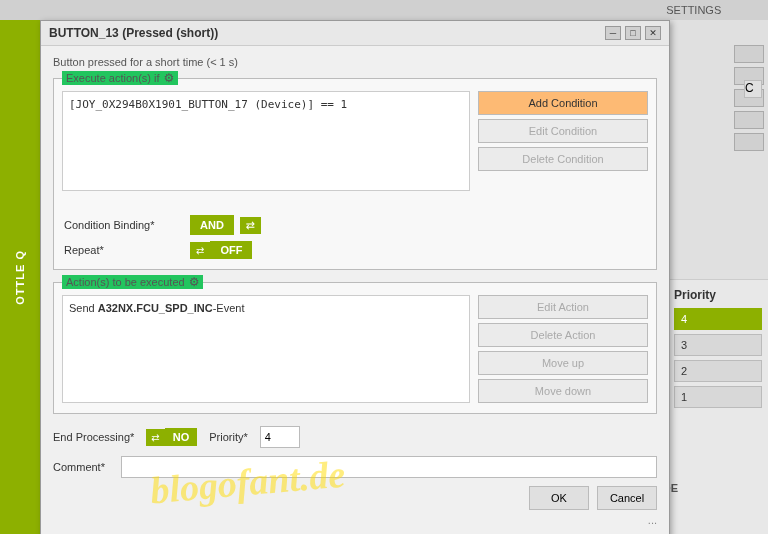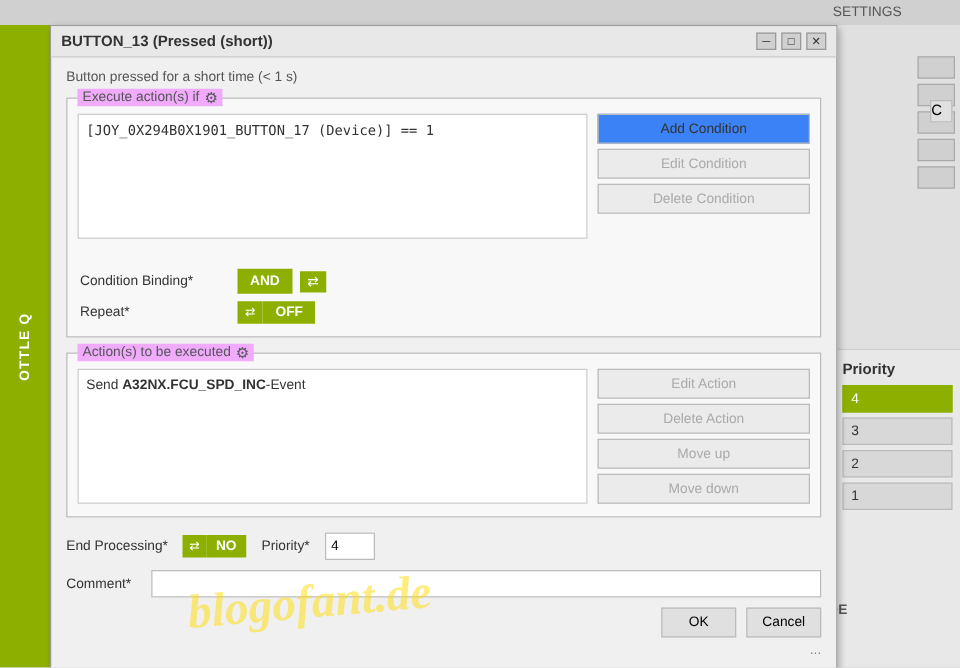--- a/index.html
+++ b/index.html
@@ -171,21 +171,21 @@
       margin-bottom: 12px;
       padding: 6px 8px 10px 8px;
       position: relative;
       background: #f8f8f8;
     }
 
     .group-legend {
       position: absolute;
       top: -8px;
       left: 8px;
-      background: #f0abfc;
+      background: #22c55e;
       padding: 0 4px;
       font-size: 11px;
       color: #555;
       display: flex;
       align-items: center;
       gap: 4px;
     }
 
     .legend-icon {
       font-size: 12px;
@@ -210,21 +210,21 @@
 
     .condition-buttons {
       display: flex;
       flex-direction: column;
       gap: 4px;
       width: 170px;
     }
 
     .cond-btn {
       height: 24px;
-      background: #3b82f6;
+      background: #fdba74;
       border: 1px solid #bbb;
       font-size: 11px;
       color: #333;
       cursor: pointer;
       text-align: center;
       display: flex;
       align-items: center;
       justify-content: center;
     }
     .cond-btn:disabled, .cond-btn.disabled {

